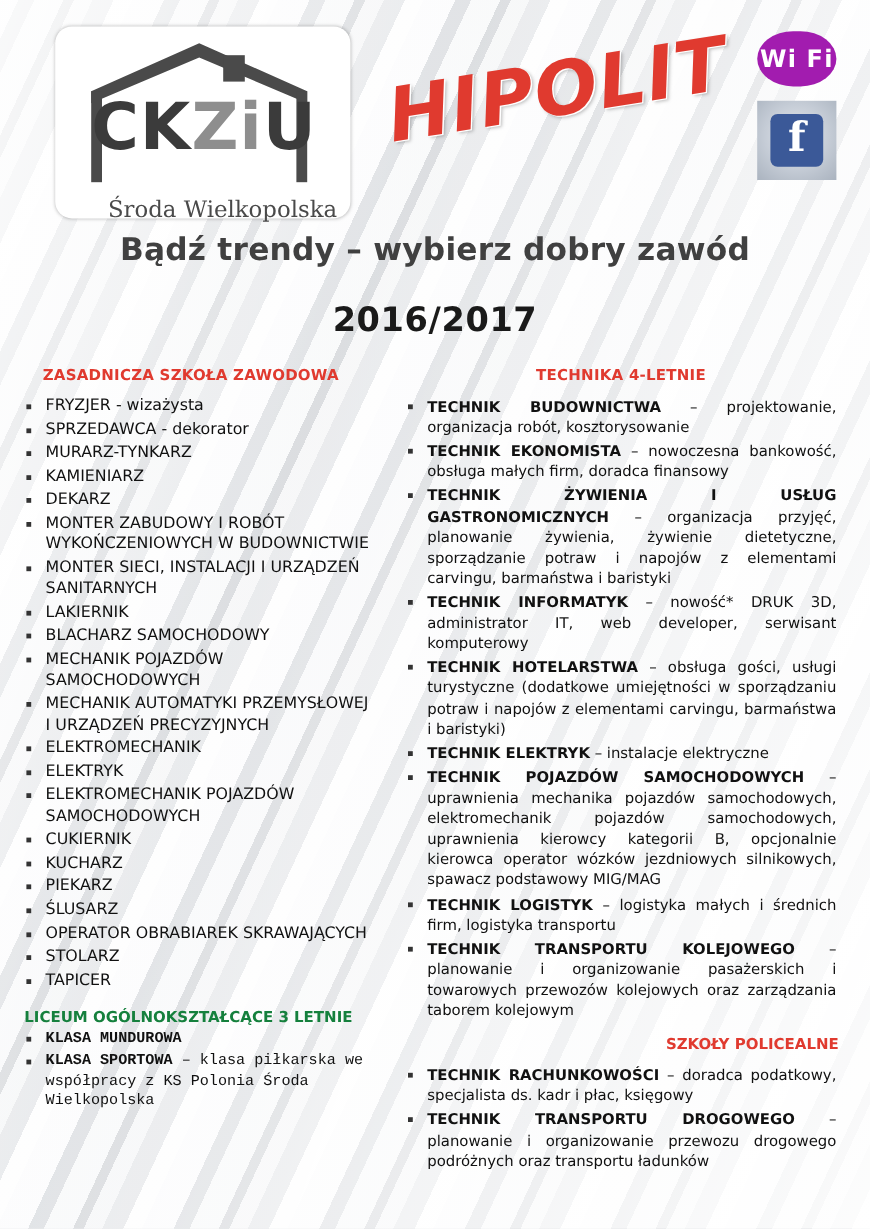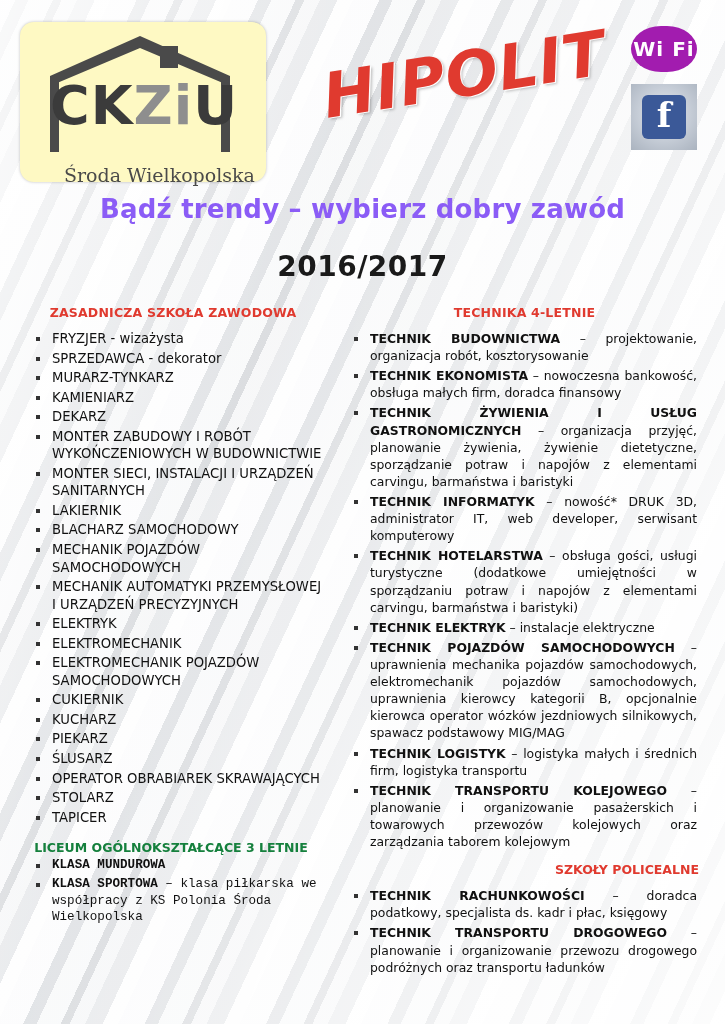--- a/index.html
+++ b/index.html
@@ -52,25 +52,25 @@
 
   .content { position: relative; z-index: 3; }
 
   
   .header {
     position: relative;
     height: 190px;
   }
   .logo-box {
     position: absolute;
-    left: 20px;
+    left: 46px;
     top: 22px;
     width: 246px;
     height: 160px;
-    background: #fef9c3;
+    background: #ffffff;
     border-radius: 14px;
     box-shadow: 0 0 3px rgba(0,0,0,0.25);
   }
   .logo-inner {
     position: relative;
     width: 100%;
     height: 100%;
   }
   .house-svg { position: absolute; left: 20px; top: 10px; }
   .logo-text {
@@ -145,38 +145,38 @@
     font-size: 34px;
     line-height: 40px;
     text-align: center;
   }
 
   
   .main-title {
     text-align: center;
     font-size: 26px;
     font-weight: bold;
-    color: #8b5cf6;
+    color: #404040;
     margin-top: 4px;
     letter-spacing: 0.2px;
   }
   .year-title {
     text-align: center;
     font-size: 28px;
     font-weight: bold;
     color: #1a1a1a;
     margin-top: 26px;
     letter-spacing: 0.5px;
   }
 
   
   .columns {
     display: flex;
     margin-top: 22px;
-    padding: 0 26px 0 32px;
+    padding: 0 26px 0 18px;
   }
   .col-left { width: 300px; padding-right: 8px; }
   .col-right { flex: 1; padding-left: 18px; }
 
   .sec-head {
     color: #e03a2f;
     font-weight: bold;
     font-size: 12.5px;
     text-align: center;
     letter-spacing: 0.2px;
@@ -282,22 +282,22 @@
             <li>SPRZEDAWCA - dekorator</li>
             <li>MURARZ-TYNKARZ</li>
             <li>KAMIENIARZ</li>
             <li>DEKARZ</li>
             <li>MONTER ZABUDOWY I ROBÓT WYKOŃCZENIOWYCH W BUDOWNICTWIE</li>
             <li>MONTER SIECI, INSTALACJI I URZĄDZEŃ SANITARNYCH</li>
             <li>LAKIERNIK</li>
             <li>BLACHARZ SAMOCHODOWY</li>
             <li>MECHANIK POJAZDÓW SAMOCHODOWYCH</li>
             <li>MECHANIK AUTOMATYKI PRZEMYSŁOWEJ I URZĄDZEŃ PRECYZYJNYCH</li>
+            <li>ELEKTROMECHANIK</li>
             <li>ELEKTRYK</li>
-            <li>ELEKTROMECHANIK</li>
             <li>ELEKTROMECHANIK POJAZDÓW SAMOCHODOWYCH</li>
             <li>CUKIERNIK</li>
             <li>KUCHARZ</li>
             <li>PIEKARZ</li>
             <li>ŚLUSARZ</li>
             <li>OPERATOR OBRABIAREK SKRAWAJĄCYCH</li>
             <li>STOLARZ</li>
             <li>TAPICER</li>
           </ul>
 

